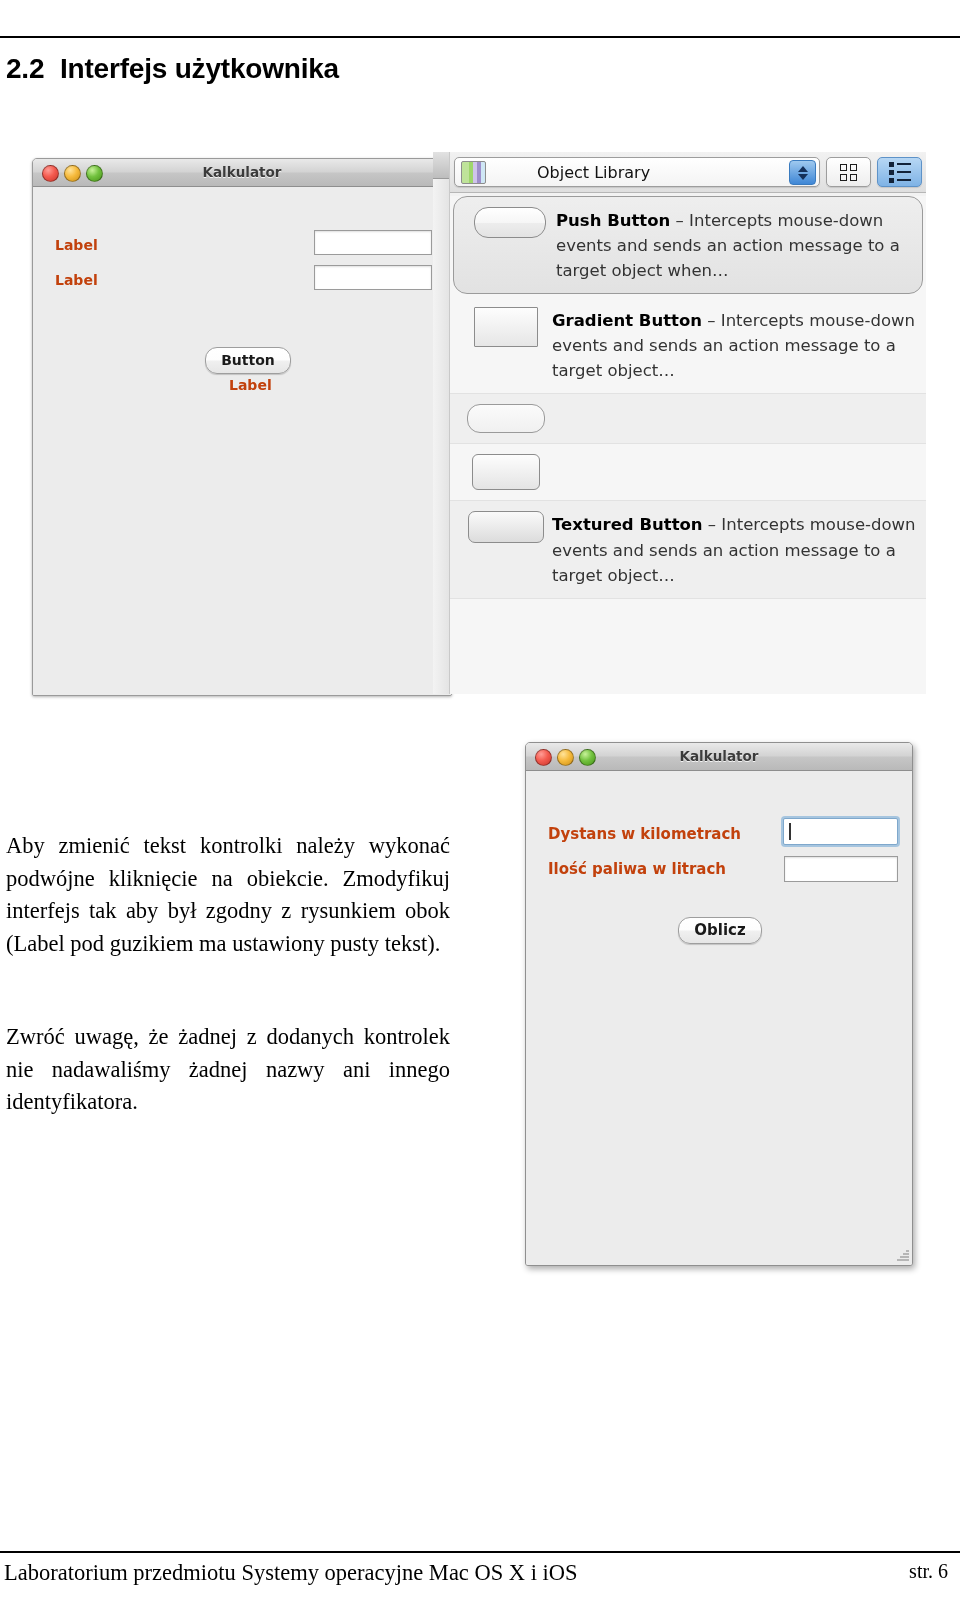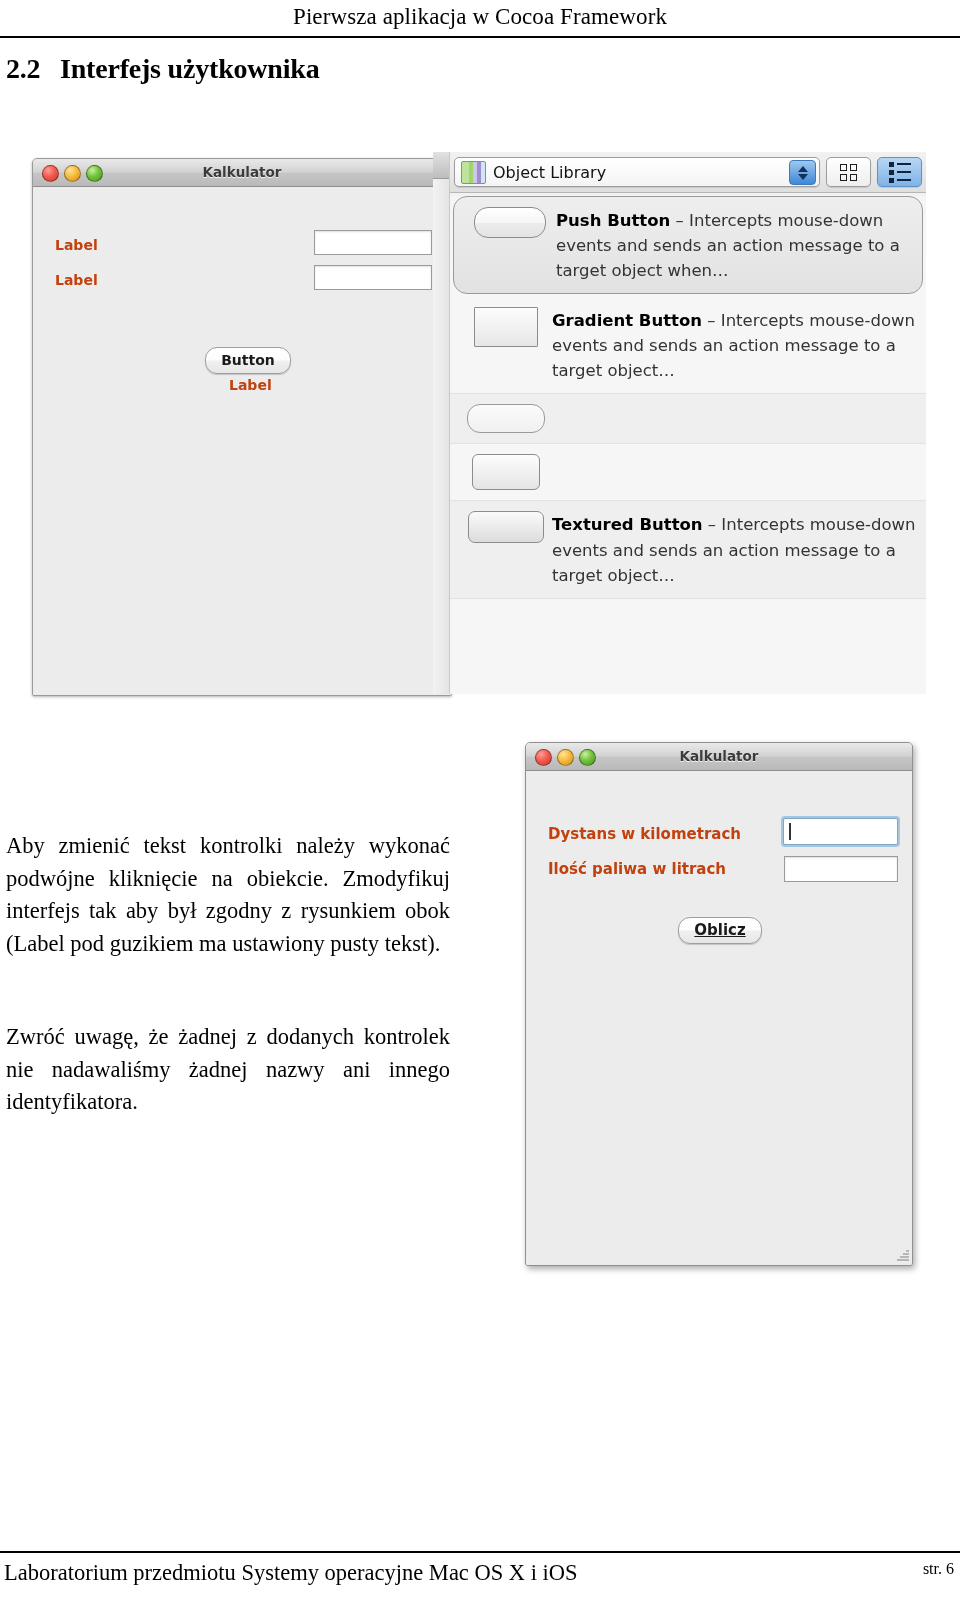--- a/index.html
+++ b/index.html
@@ -16,21 +16,21 @@
     font-family:"Liberation Serif",serif;font-size:23px;letter-spacing:.1px;
   }
   .runrule{
     position:absolute;left:0;top:36px;width:960px;height:0;
     border-top:2.5px solid #000;
   }
 
   
   .h2{
     position:absolute;left:6px;top:53px;
-    font-family:Liberation Serif, serif;font-weight:bold;font-size:28px;
+    font-family:Liberation Sans, sans-serif;font-weight:bold;font-size:28px;
     letter-spacing:-.2px;white-space:nowrap;
   }
   .h2 .num{display:inline-block;width:54px;}
 
   
   .intro{
     position:absolute;left:6px;top:92px;width:925px;
     font-size:22.5px;line-height:1.30;text-align:justify;
     text-indent:42px;
   }
@@ -103,20 +103,21 @@
     background:linear-gradient(to bottom,#f2f2f2,#dfdfdf);
     border-bottom:1px solid #b6b6b6;
     display:flex;align-items:center;padding:0 4px;gap:6px;
   }
   .popup{
     position:relative;flex:1;height:28px;
     background:linear-gradient(to bottom,#ffffff,#f4f4f4);
     border:1px solid #9d9d9d;border-radius:5px;
     display:flex;align-items:center;padding-left:6px;
     box-shadow:0 1px 1px rgba(0,0,0,.12);
+    gap:44px;
   }
   .libicon{
     width:23px;height:21px;border:1px solid #8d8d8d;border-radius:2px;
     background:linear-gradient(to right,#bfe39a 0%,#bfe39a 30%,#9fd66b 30%,#9fd66b 48%,#cfc4ea 48%,#cfc4ea 66%,#9e8ecb 66%,#9e8ecb 82%,#cfe7f5 82%,#cfe7f5 100%);
     margin-right:7px;flex:none;
   }
   .popup .ptext{
     font-family:"DejaVu Sans",sans-serif;font-size:16px;color:#111;
     white-space:nowrap;
   }
@@ -198,28 +199,27 @@
   }
   .grip i{position:absolute;right:0;height:1.6px;background:#8a8a8a;display:block;}
   .grip i:nth-child(1){bottom:1px;width:12px;}
   .grip i:nth-child(2){bottom:4px;width:9px;}
   .grip i:nth-child(3){bottom:7px;width:6px;}
   .grip i:nth-child(4){bottom:10px;width:3px;}
 
   
   .footrule{position:absolute;left:0;top:1551px;width:960px;border-top:2.5px solid #000;}
   .footleft{position:absolute;left:4px;top:1560px;font-size:22.5px;white-space:nowrap;}
-  .footright{position:absolute;right:6px;top:1560px;font-size:16px;white-space:nowrap;}
+  .footright{position:absolute;right:12px;top:1560px;font-size:20px;white-space:nowrap;}
 </style>
 </head>
 <body>
 
 <div class="page">
 
-  <div class="runhead">Pierwsza aplikacja w Cocoa Framework</div>
   <div class="runrule"></div>
 
   <div class="h2">
     <span class="num">2.2</span><span>Interfejs użytkownika</span>
   </div>
 
 
   <div class="fig1">
 
     <div class="win1">
@@ -344,21 +344,21 @@
       </div>
       <div class="wbody">
         <span class="ib-label" style="left:22px;top:54px;font-size:15px;text-align:center;">Dystans w kilometrach</span>
         <span class="ib-label" style="left:22px;top:89px;font-size:15px;">Ilość paliwa w litrach</span>
 
         <div class="focusfield" style="left:257px;top:47px;width:113px;height:25px;">
           <span class="caret"></span>
         </div>
         <div class="ib-field" style="left:258px;top:85px;width:112px;height:24px;"></div>
 
-        <div class="ib-push" style="left:152px;top:146px;width:82px;height:25px;line-height:25px;font-size:15px;text-decoration:underline;">Oblicz</div>
+        <div class="ib-push" style="left:152px;top:146px;width:82px;height:25px;line-height:25px;font-size:15px;">Oblicz</div>
 
         <span class="ib-label" style="left:160px;top:190px;"></span>
 
         <div class="grip">
           <i></i>
             <i></i>
             <i></i>
             <i></i>
         </div>
       </div>

